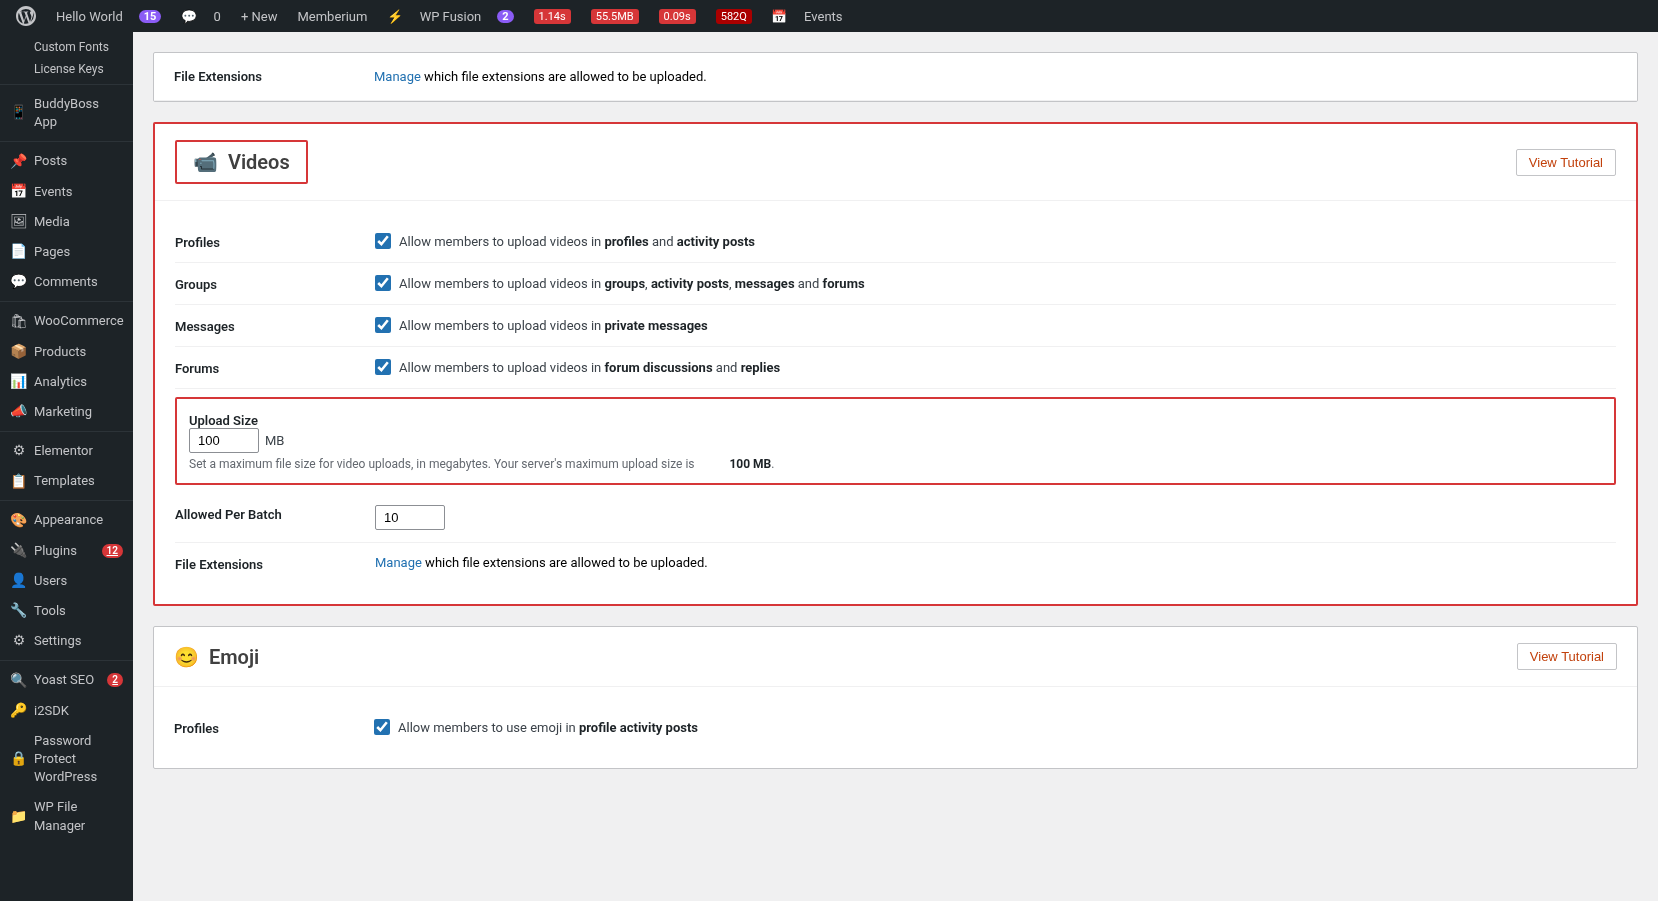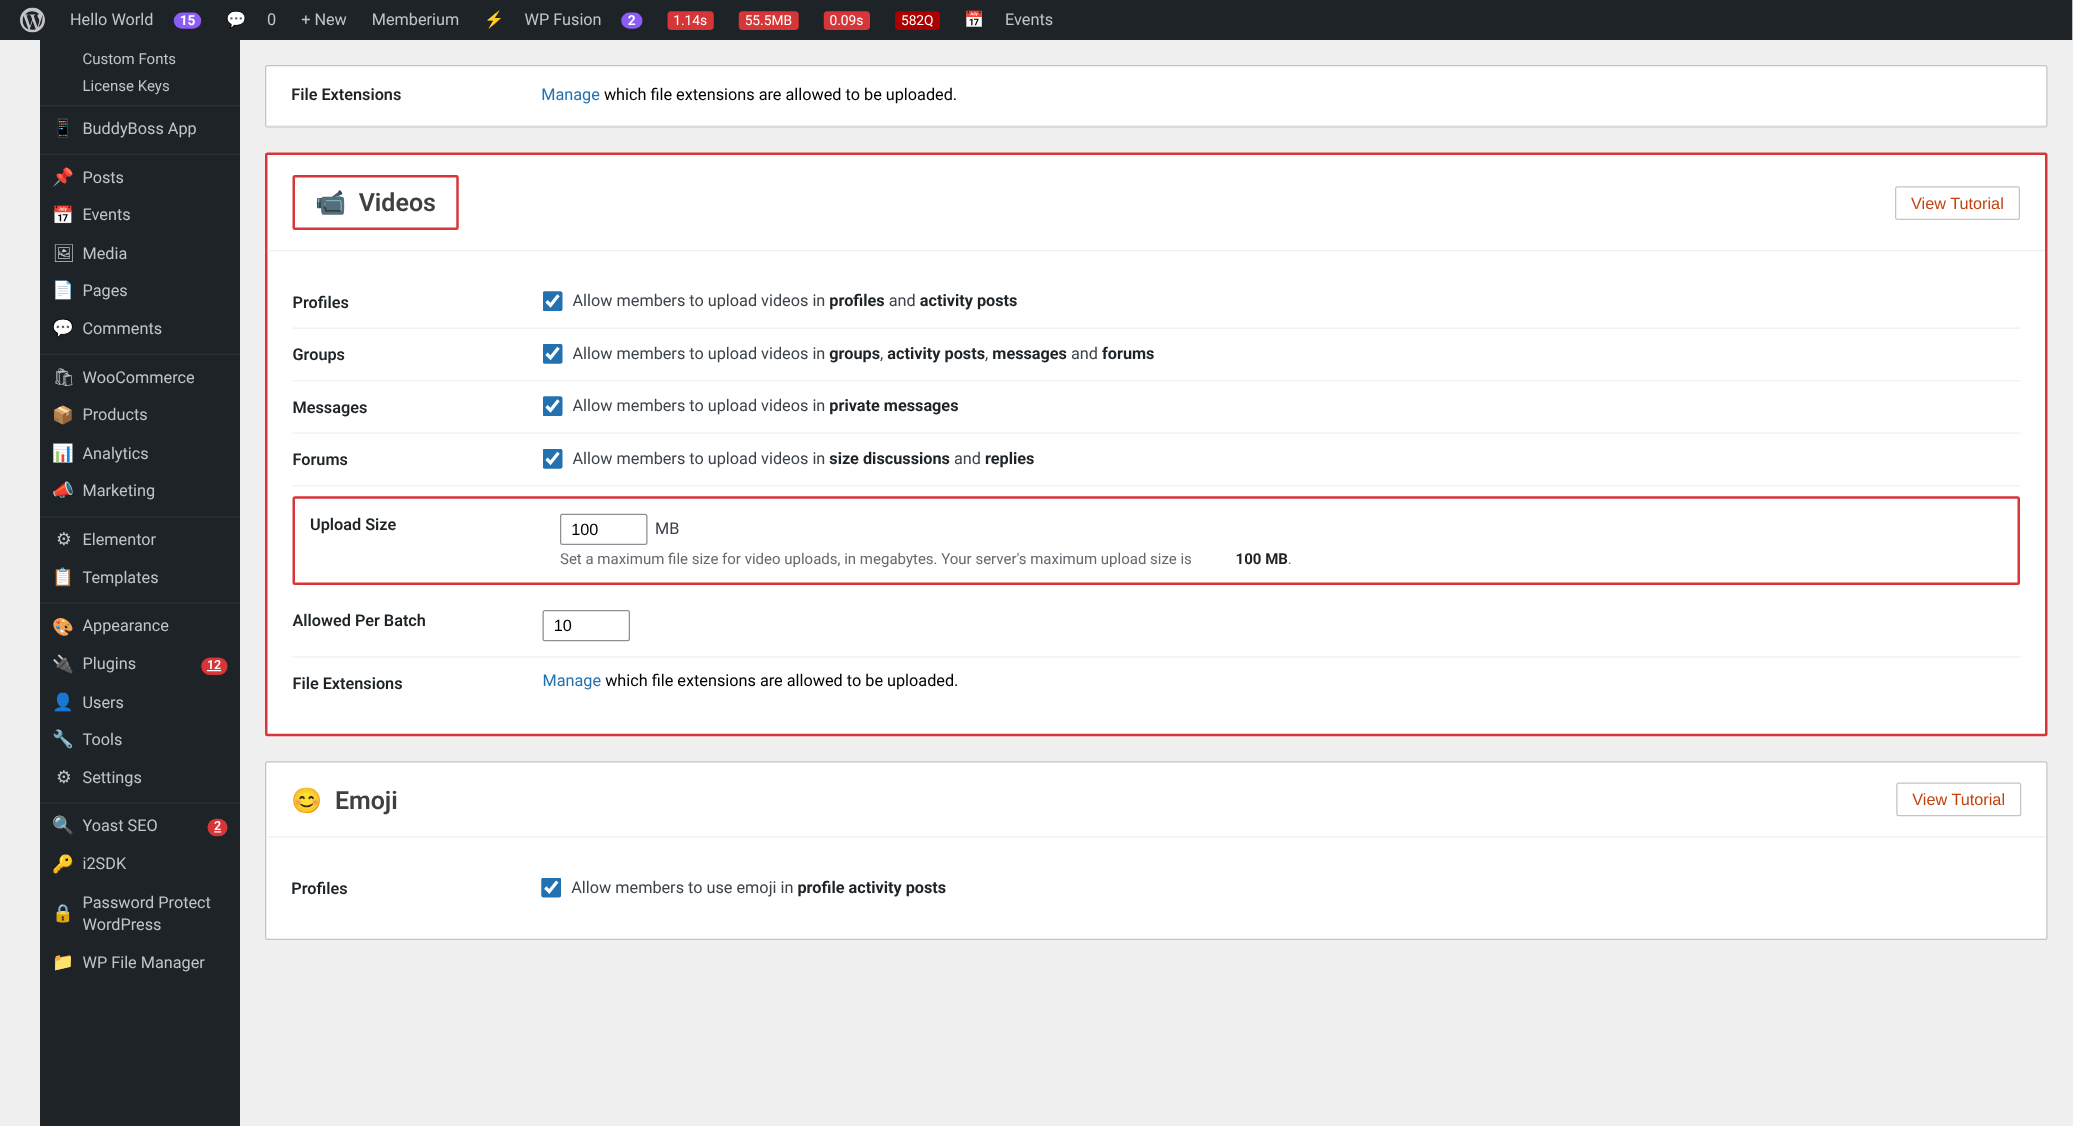--- a/index.html
+++ b/index.html
@@ -47,27 +47,26 @@
     .wp-logo {
       width: 20px; height: 20px;
       fill: #c3c4c7;
     }
 
     
     .layout { display: flex; flex: 1; overflow: hidden; }
 
     
     .sidebar {
-      width: 160px;
+      width: 133px;
       background: #1d2327;
       color: #c3c4c7;
       overflow-y: auto;
       flex-shrink: 0;
       padding-top: 4px;
-      margin-left: 32px;
     }
     .sidebar-item {
       display: flex;
       align-items: center;
       gap: 6px;
       padding: 6px 10px;
       cursor: pointer;
       font-size: 13px;
       color: #c3c4c7;
       line-height: 1.4;
@@ -186,20 +185,21 @@
     .upload-size-row {
       border: 2px solid #d63638;
       border-radius: 2px;
       padding: 12px;
       margin: 8px 0;
       position: relative;
     }
     .upload-size-inner {
       display: flex;
       align-items: flex-start;
+      flex-direction: column;
     }
     .size-input-group {
       display: flex;
       align-items: center;
       gap: 6px;
     }
     .size-input {
       width: 70px;
       border: 1px solid #8c8f94;
       padding: 4px 8px;
@@ -453,21 +453,21 @@
             </label>
           </div>
         </div>
 
         <div class="setting-row">
           <div class="setting-label">Forums</div>
           <div class="setting-control">
             <label>
               <input type="checkbox" checked="" style="">
               <span>
-                <span>Allow members to upload videos in </span><b>size discussions</b><span> and </span><b>replies</b>
+                <span>Allow members to upload videos in </span><b>forum discussions</b><span> and </span><b>replies</b>
               </span>
             </label>
           </div>
         </div>
 
         <div class="upload-size-row">
           <div class="upload-size-inner">
             <div class="setting-label">Upload Size</div>
             <div class="setting-control">
               <div class="size-input-group">

